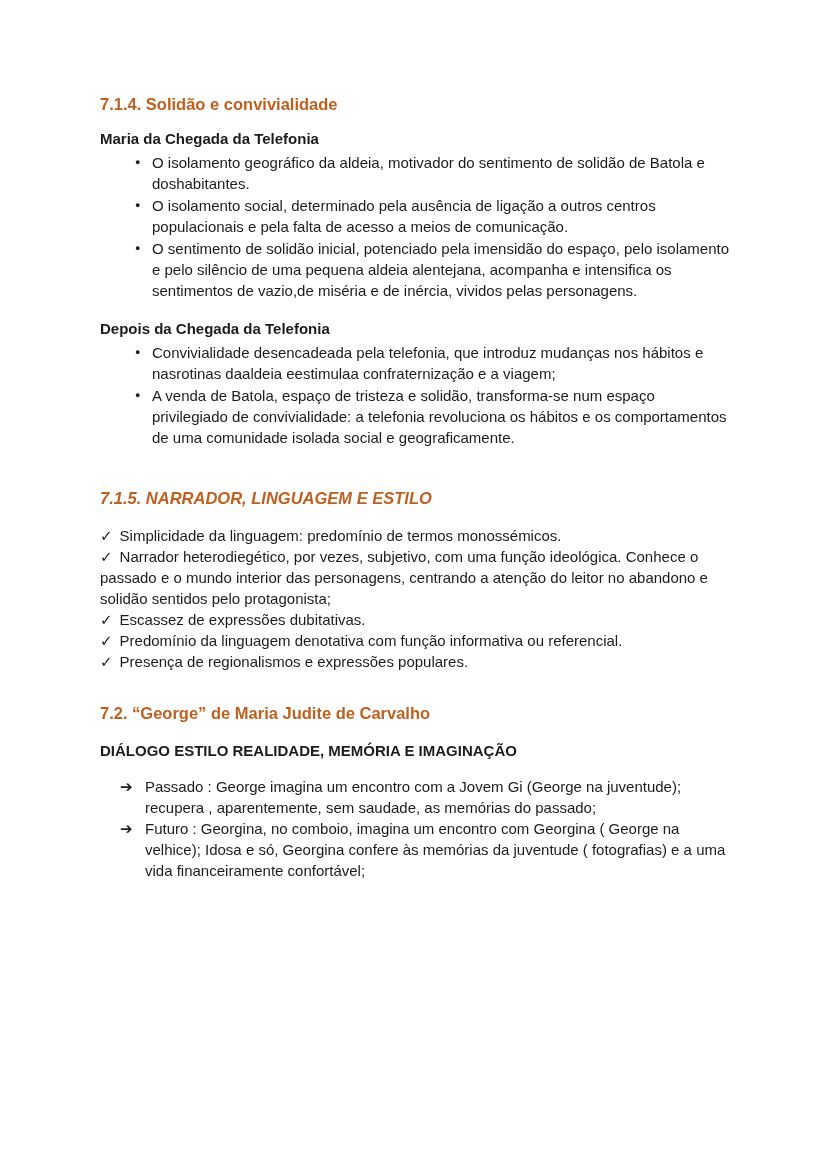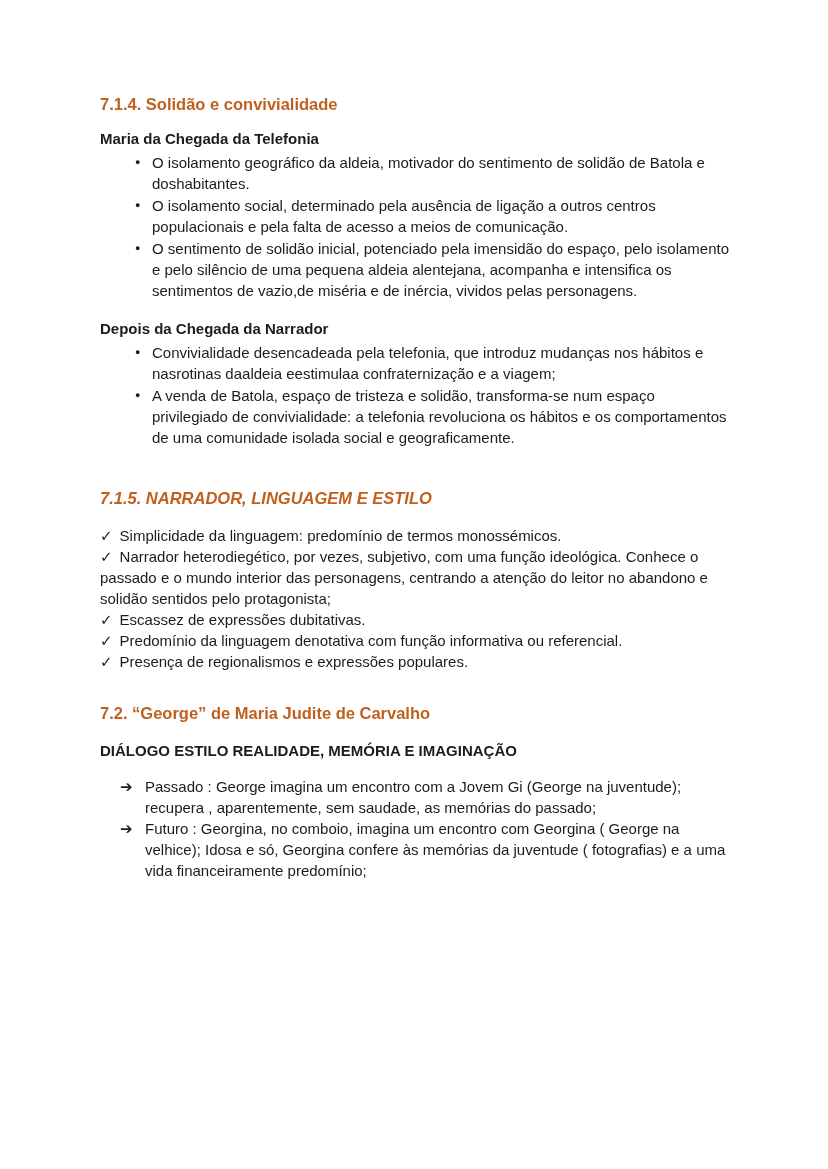--- a/index.html
+++ b/index.html
@@ -77,21 +77,21 @@
     <div class="bullet-item">
       <span class="bullet-marker">●</span>
       <span>O isolamento social, determinado pela ausência de ligação a outros centros populacionais e pela falta de acesso a meios de comunicação.</span>
     </div>
     <div class="bullet-item">
       <span class="bullet-marker">●</span>
       <span>O sentimento de solidão inicial, potenciado pela imensidão do espaço, pelo isolamento e pelo silêncio de uma pequena aldeia alentejana, acompanha e intensifica os sentimentos de vazio,de miséria e de inércia, vividos pelas personagens.</span>
     </div>
   </div>
 
-  <p class="sub-bold">Depois da Chegada da Narrador</p>
+  <p class="sub-bold">Depois da Chegada da Telefonia</p>
 
   <div class="bullet-list">
     <div class="bullet-item">
       <span class="bullet-marker">●</span>
       <span>Convivialidade desencadeada pela telefonia, que introduz mudanças nos hábitos e nasrotinas daaldeia eestimulaa confraternização e a viagem;</span>
     </div>
     <div class="bullet-item">
       <span class="bullet-marker">●</span>
       <span>A venda de Batola, espaço de tristeza e solidão, transforma-se num espaço privilegiado de convivialidade: a telefonia revoluciona os hábitos e os comportamentos de uma comunidade isolada social e geograficamente.</span>
     </div>
@@ -122,17 +122,17 @@
   <p class="sub-bold sub-dialogo">DIÁLOGO ESTILO REALIDADE, MEMÓRIA E IMAGINAÇÃO</p>
 
 
   <div>
     <div class="arrow-item">
       <span class="arrow-icon">➔</span>
       <span>Passado : George imagina um encontro com a Jovem Gi (George na juventude); recupera , aparentemente, sem saudade, as memórias do passado;</span>
     </div>
     <div class="arrow-item">
       <span class="arrow-icon">➔</span>
-      <span>Futuro : Georgina, no comboio, imagina um encontro com Georgina ( George na velhice); Idosa e só, Georgina confere às memórias da juventude ( fotografias) e a uma vida financeiramente predomínio;</span>
+      <span>Futuro : Georgina, no comboio, imagina um encontro com Georgina ( George na velhice); Idosa e só, Georgina confere às memórias da juventude ( fotografias) e a uma vida financeiramente confortável;</span>
     </div>
   </div>
 
 </div>
 
 </body></html>

